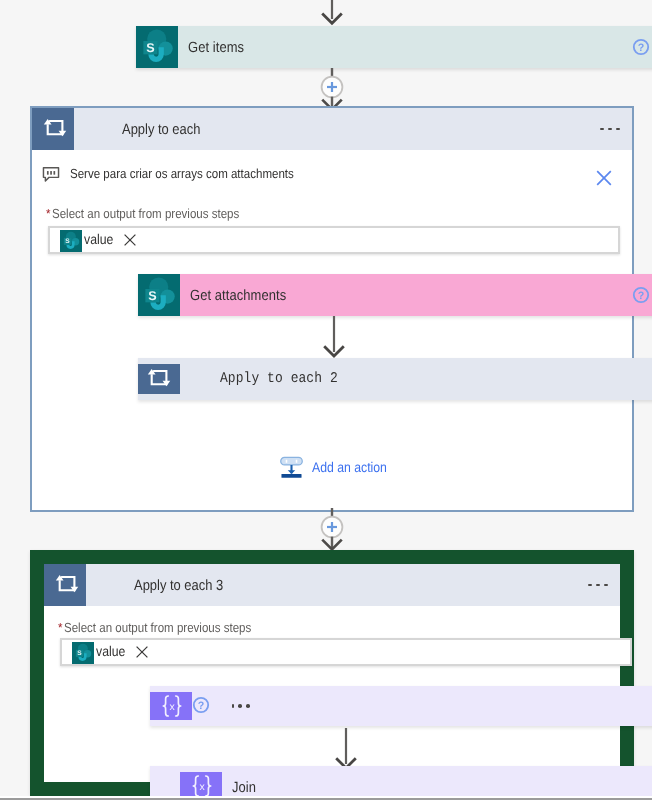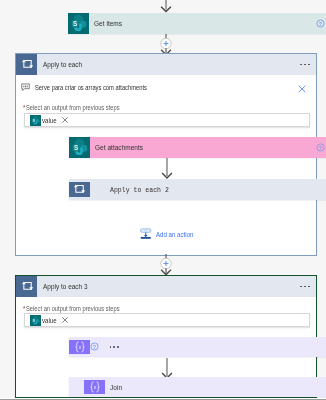--- a/index.html
+++ b/index.html
@@ -24,21 +24,21 @@
                 font-size:7.4px; letter-spacing:0.05px; color:#323130; white-space:nowrap; }
   .card-actions { display:flex; align-items:center; gap:5.5px; padding-right:3.8px; }
   .scope-header .card-actions { padding-right:3.2px; }
 
   .ellipsis { display:flex; align-items:center; gap:2.2px; padding:0 3px 0 5px; }
   .ellipsis i { width:1.8px; height:1.8px; border-radius:50%; background:#4a4846; display:block; }
 
   .scope { position:absolute; background:#ffffff; box-sizing:border-box; }
   .scope-header { position:absolute; left:0; top:0; height:21px; display:flex; align-items:stretch; }
   .scope-icon { width:21px; flex:0 0 21px; background:#4a6992; display:flex; align-items:center; justify-content:center; }
-  .scope-title { flex:1; background:#e3e7f0; display:flex; align-items:center; padding-left:6px;
+  .scope-title { flex:1; background:#e3e7f0; display:flex; align-items:center; padding-left:24px;
                  font-size:7.4px; color:#323130; white-space:nowrap; }
 
   .field-label { position:absolute; font-size:6.6px; color:#605e5c; white-space:nowrap; }
   .req { color:#a4262c; font-size:6.6px; }
 
   .token-input { position:absolute; box-sizing:border-box; background:#fff;
                  border:1px solid #d6d6d6; box-shadow:0 0.6px 1.2px rgba(0,0,0,.13);
                  display:flex; align-items:center; }
   .token { display:flex; align-items:center; height:11px; margin-left:5.3px; }
   .token-icon { width:11px; height:11px; flex:0 0 11px; }
@@ -247,21 +247,21 @@
       <path d="M14 7.0 L14 12.0" stroke="#6898dd" stroke-width="1.1"></path>
       <path d="M11.5 9.5 L16.5 9.5" stroke="#6898dd" stroke-width="1.1"></path>
       <path d="M14 14.3 L14 20.5" stroke="#605e5c" stroke-width="1.2" fill="none"></path>
       <path d="M9.6 16.3 L14 20.7 L18.4 16.3" stroke="#4d4b49" stroke-width="1.35" fill="none" stroke-linecap="square"></path>
     </svg>
   </div>
 
   <div style="position:absolute;left:0;top:398px;width:326px;height:1px;background:#ffffff;z-index:5;"></div>
   <div style="position:absolute;left:0;top:399px;width:326px;height:1px;background:#9b9b9b;z-index:5;"></div>
 
-  <div class="scope" style="left:15px;top:275px;width:302px;height:123px;border:1px solid #14532d;box-shadow:0 0.6px 1.8px rgba(0,0,0,.10);">
+  <div class="scope" style="left:15px;top:275px;width:302px;height:123px;border:7px solid #14532d;box-shadow:0 0.6px 1.8px rgba(0,0,0,.10);">
     <div class="scope-header" style="width:100%;">
       <div class="scope-icon">
         <svg width="14" height="14" viewBox="0 0 16 16" style="margin-bottom:1.5px;">
             <use href="#loop-glyph"></use>
           </svg>
       </div>
       <div class="scope-title">
         <span>Apply to each 3</span>
       </div>
       <div class="card-actions" style="background:#e3e7f0;">

